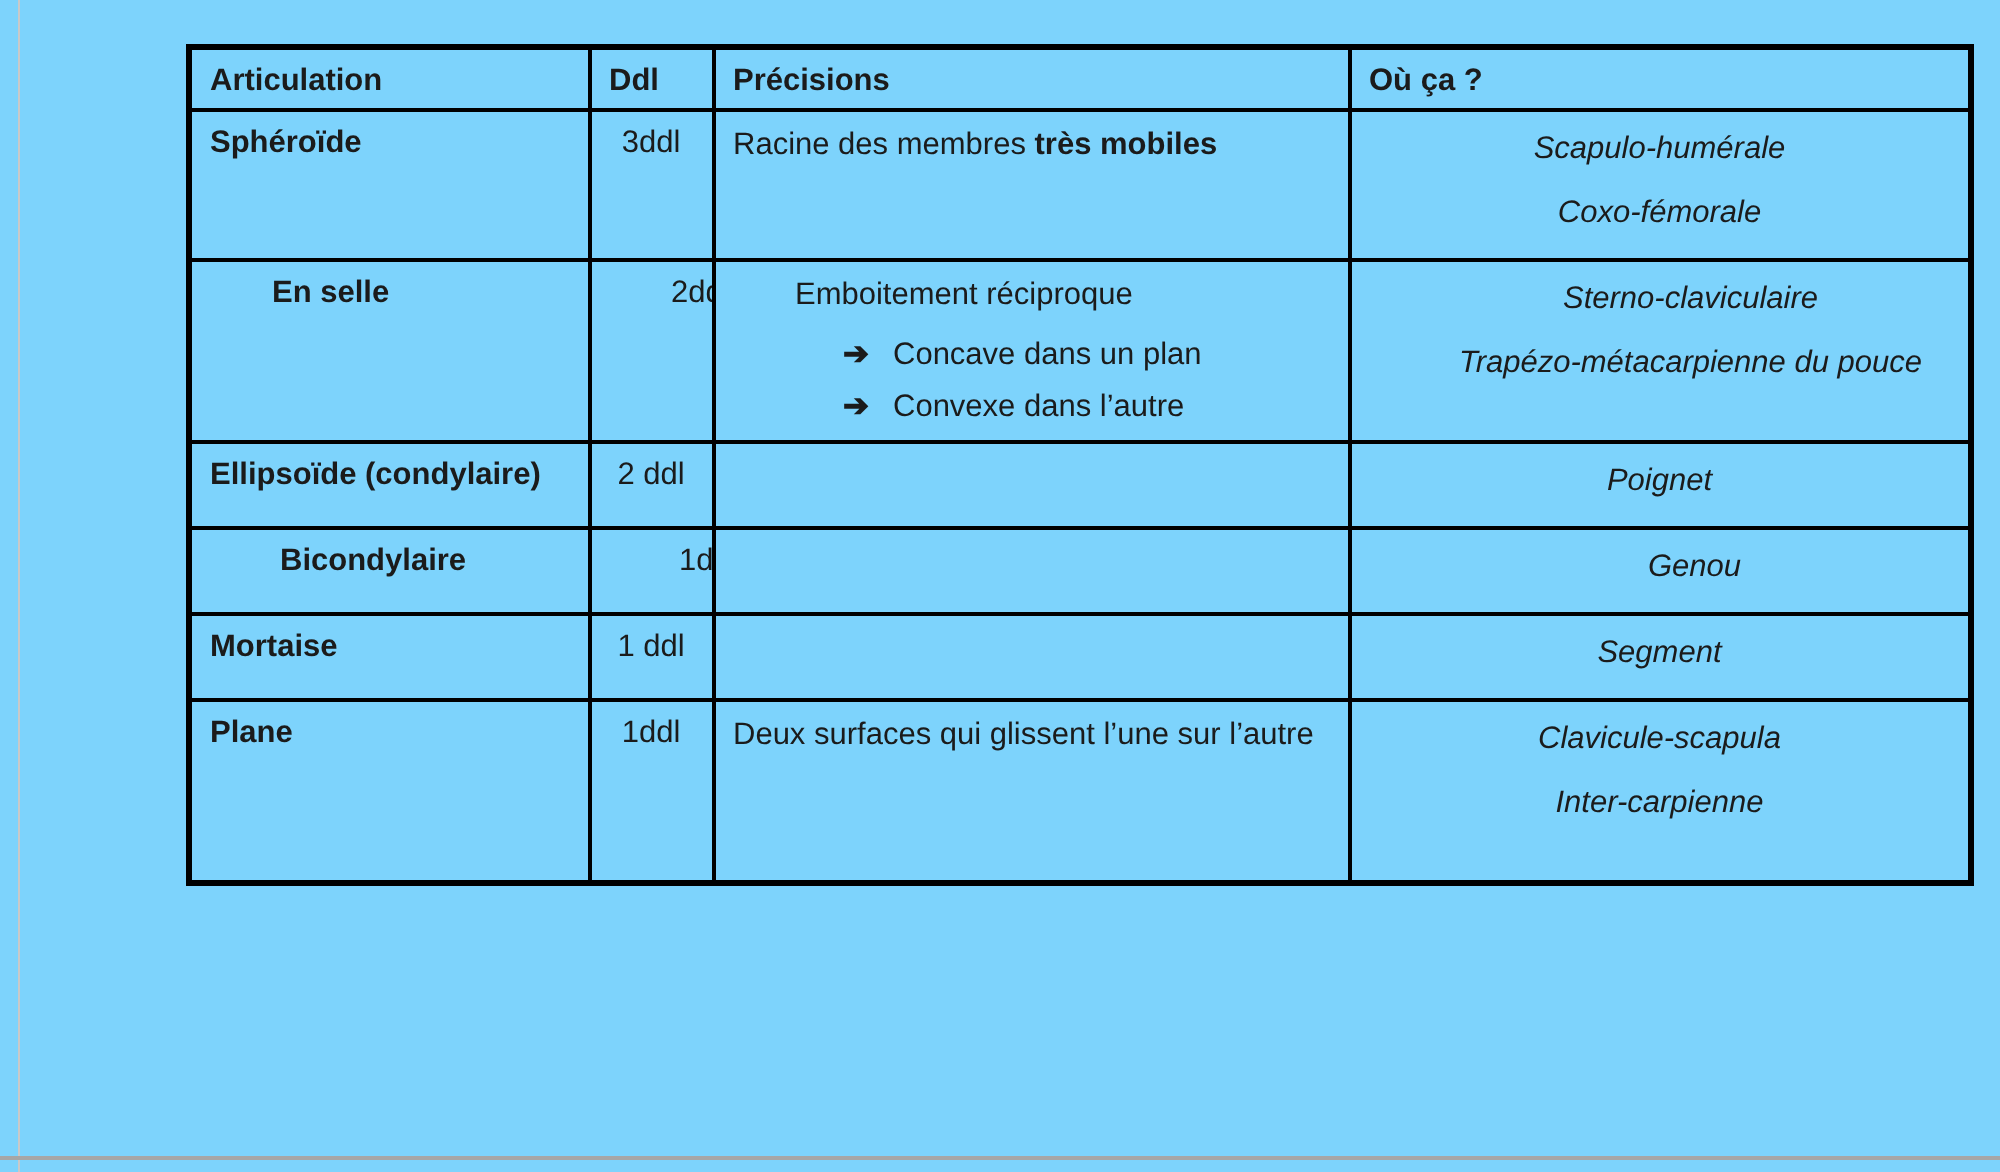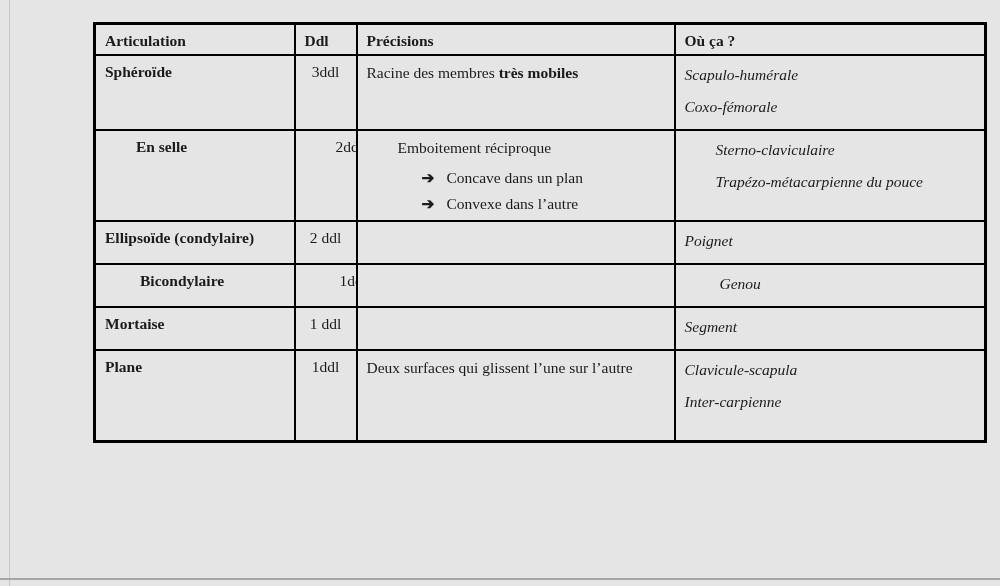--- a/index.html
+++ b/index.html
@@ -4,21 +4,21 @@
 <style>
   * { margin:0; padding:0; box-sizing:border-box; }
   html,body { width:1000px; height:586px; }
   body {
     background:#ffffff;
     font-family:"Liberation Sans", sans-serif;
     color:#1b1b1b;
     position:relative;
     overflow:hidden;
   }
-  .page { position:absolute; inset:0; background:#e5e5e5;font-family:Liberation Serif, serif; }
+  .page { position:absolute; inset:0; background:#7dd3fc; }
   .left-edge-line {
     position:absolute; left:9px; top:0; width:1px; height:100%;
     background:#c9c9c9;
   }
   .bottom-edge-line {
     position:absolute; left:0; top:578px; width:100%; height:2px;
     background:#a6a6a6;
   }
   table.doc-table {
     position:absolute; left:93px; top:22px; width:891px;
@@ -34,21 +34,21 @@
     overflow:hidden;
   }
   .doc-table th { text-align:left; font-weight:bold; }
   .col-art { width:200px; }
   .col-ddl { width:62px; }
   .col-pre { width:318px; }
   .col-loc { width:311px; }
   .c-art { font-weight:bold; white-space:nowrap; }
   .c-ddl { text-align:center; padding-left:2px; padding-right:2px;margin-left:36px; }
   .c-loc { font-style:italic; }
-  .c-loc p { margin:3px 0 9px 0; }
+  .c-loc p { margin:3px 0 9px 0;text-align:center; }
   .c-pre p { margin:1px 0 7px 0; }
   .arrow-line {
     display:flex; align-items:flex-start;
     padding-left:24px; margin:0 0 3px 0;
   }
   .arrow-glyph {
     font-style:normal; font-weight:bold;
     margin-right:12px; flex:0 0 auto;
   }
   .bold-seg { font-weight:bold; }

